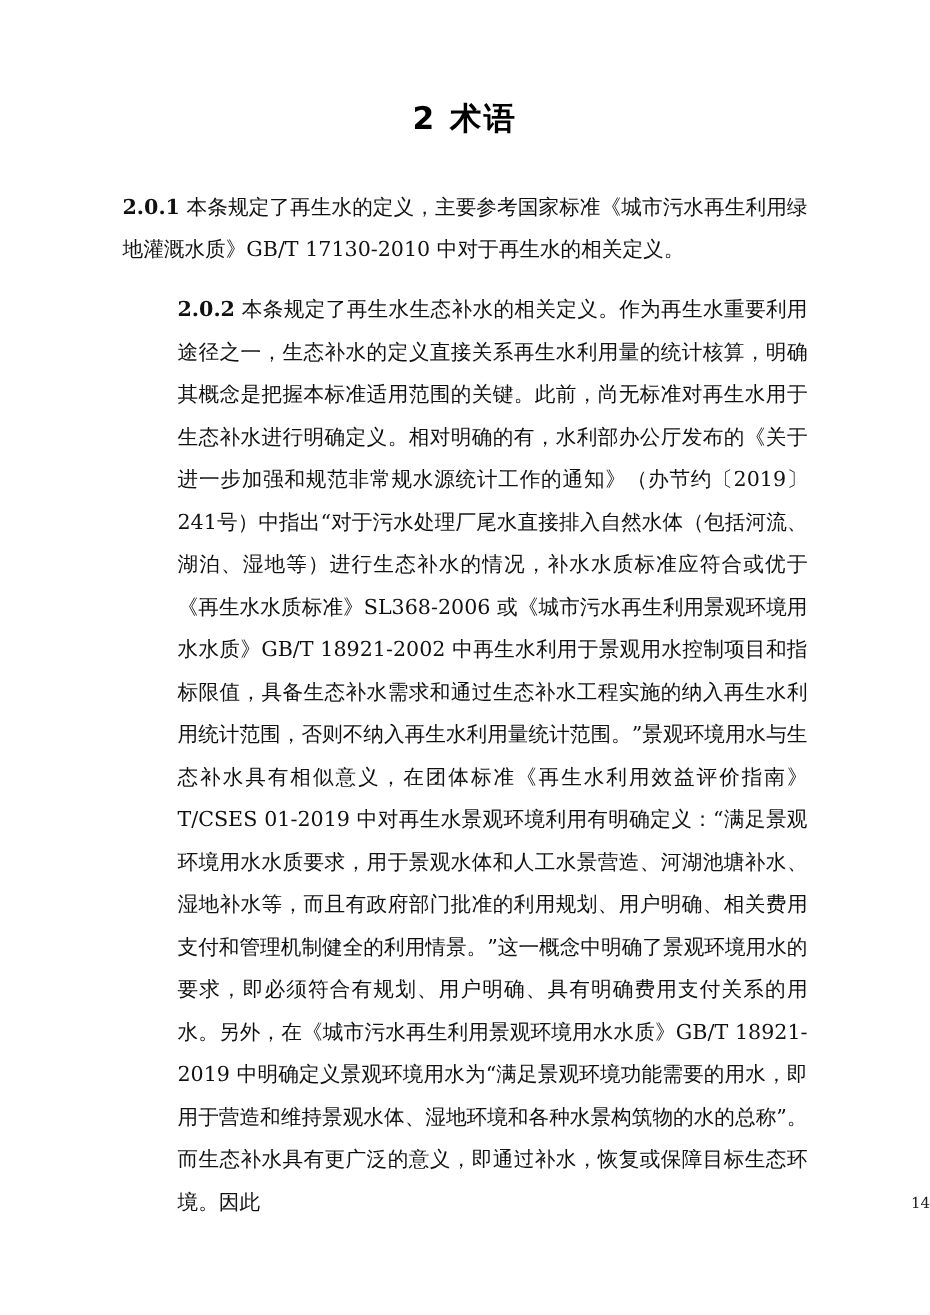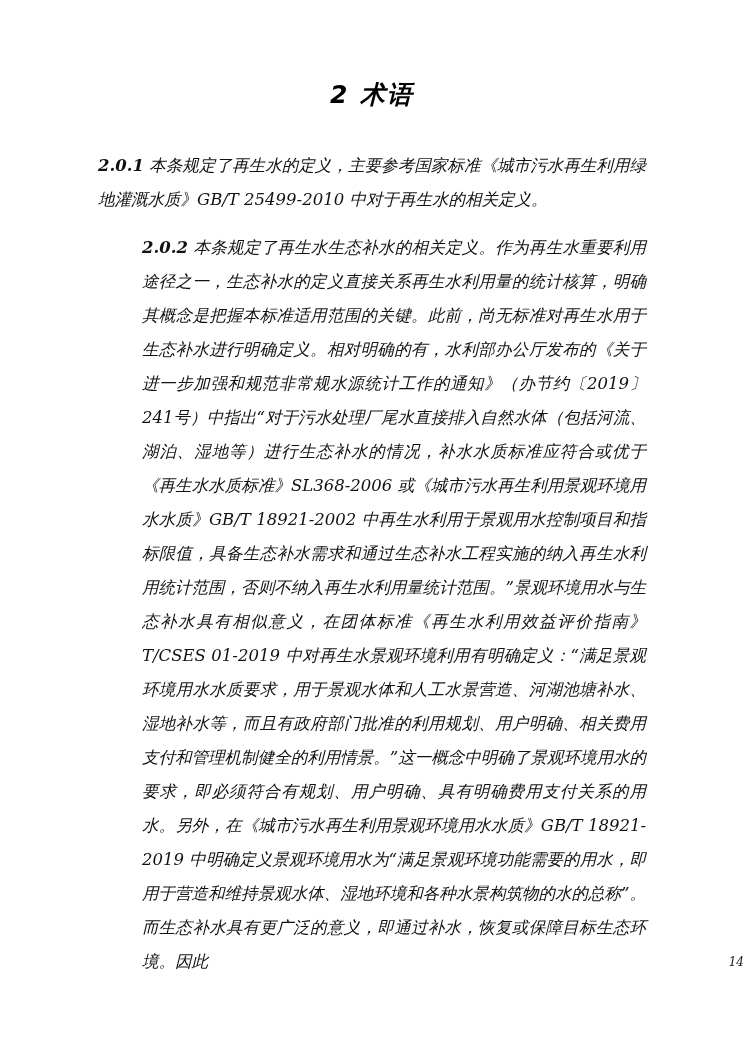--- a/index.html
+++ b/index.html
@@ -9,21 +9,20 @@
   }
   .page {
     position: relative;
     width: 744px;
     height: 1052px;
     background: #ffffff;
     box-sizing: border-box;
     font-family: "DejaVu Serif", "Liberation Serif", serif;
     color: #1a1a1a;
     overflow: hidden;
-    font-style: italic;
   }
   .content {
     position: absolute;
     left: 98px;
     top: 78px;
     width: 548px;
   }
   .doc-title {
     font-family: "DejaVu Sans", "Liberation Sans", sans-serif;
     font-weight: bold;
@@ -61,21 +60,21 @@
   }
 </style>
 </head>
 <body>
 
 <div class="page">
   <div class="content">
     <h1 class="doc-title">2 术语</h1>
 
     <p class="para">
-      <span class="num">2.0.1</span><span> 本条规定了再生水的定义，主要参考国家标准《城市污水再生利用绿地灌溉水质》GB/T 25499-2010 中对于再生水的相关定义。</span>
+      <span class="num">2.0.1</span><span> 本条规定了再生水的定义，主要参考国家标准《城市污水再生利用绿地灌溉水质》GB/T 17130-2010 中对于再生水的相关定义。</span>
     </p>
 
     <p class="para para-2">
       <span class="num">2.0.2</span><span> 本条规定了再生水生态补水的相关定义。作为再生水重要利用途径之一，生态补水的定义直接关系再生水利用量的统计核算，明确其概念是把握本标准适用范围的关键。此前，尚无标准对再生水用于生态补水进行明确定义。相对明确的有，水利部办公厅发布的《关于进一步加强和规范非常规水源统计工作的通知》（办节约〔2019〕241号）中指出“对于污水处理厂尾水直接排入自然水体（包括河流、湖泊、湿地等）进行生态补水的情况，补水水质标准应符合或优于《再生水水质标准》SL368-2006 或《城市污水再生利用景观环境用水水质》GB/T 18921-2002 中再生水利用于景观用水控制项目和指标限值，具备生态补水需求和通过生态补水工程实施的纳入再生水利用统计范围，否则不纳入再生水利用量统计范围。”景观环境用水与生态补水具有相似意义，在团体标准《再生水利用效益评价指南》T/CSES 01-2019 中对再生水景观环境利用有明确定义：“满足景观环境用水水质要求，用于景观水体和人工水景营造、河湖池塘补水、湿地补水等，而且有政府部门批准的利用规划、用户明确、相关费用支付和管理机制健全的利用情景。”这一概念中明确了景观环境用水的要求，即必须符合有规划、用户明确、具有明确费用支付关系的用水。另外，在《城市污水再生利用景观环境用水水质》GB/T 18921-2019 中明确定义景观环境用水为“满足景观环境功能需要的用水，即用于营造和维持景观水体、湿地环境和各种水景构筑物的水的总称”。而生态补水具有更广泛的意义，即通过补水，恢复或保障目标生态环境。因此</span>
     </p>
   </div>
 
   <div class="page-number">14</div>
 </div>
 

